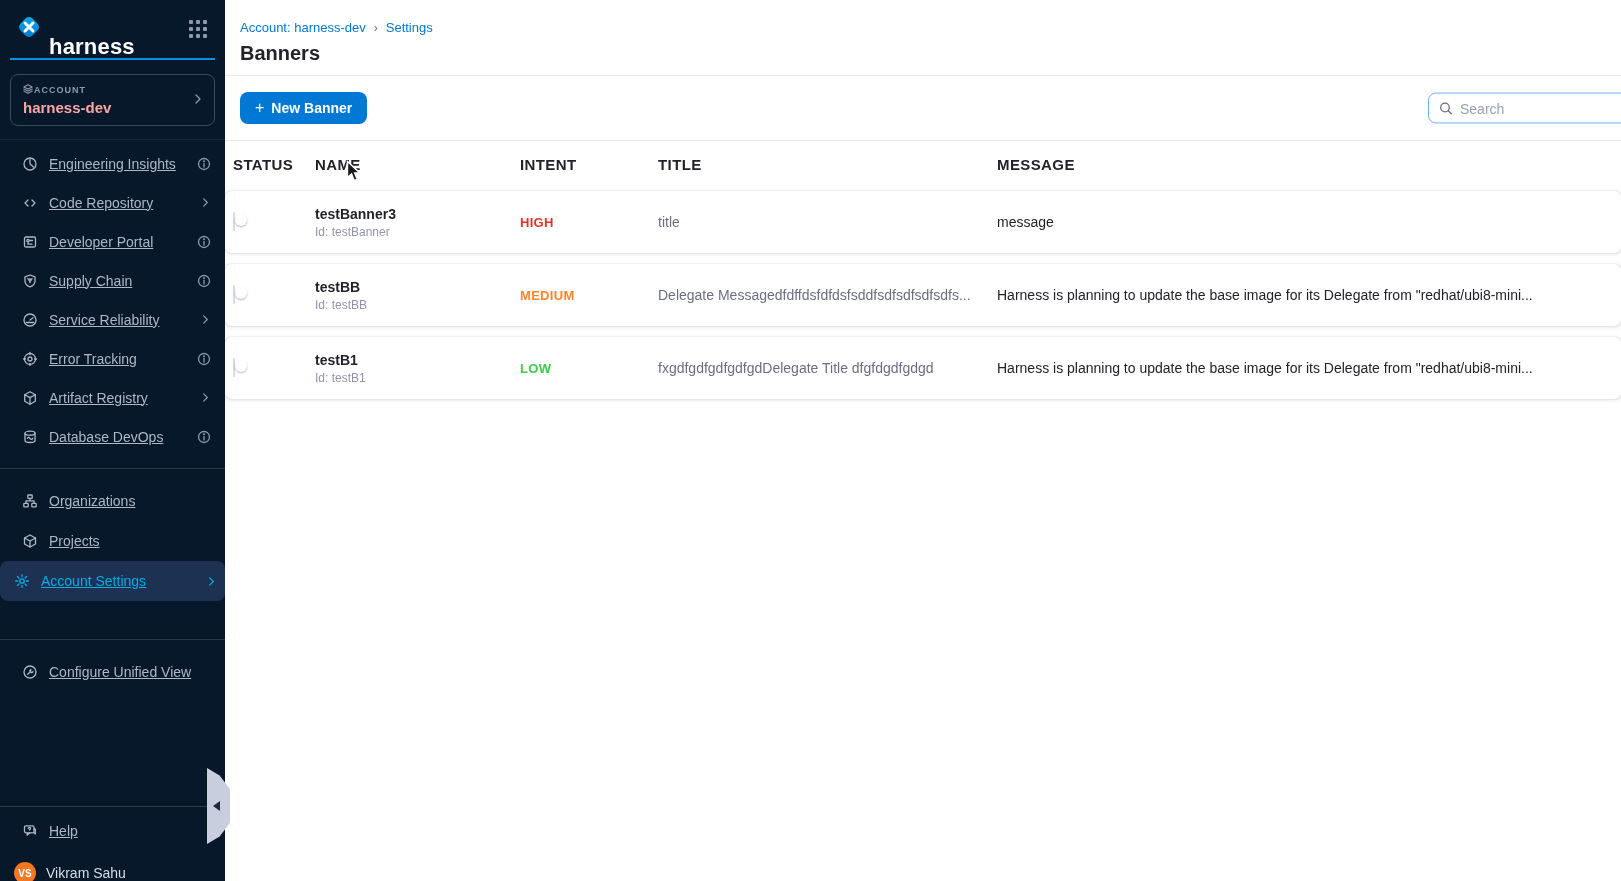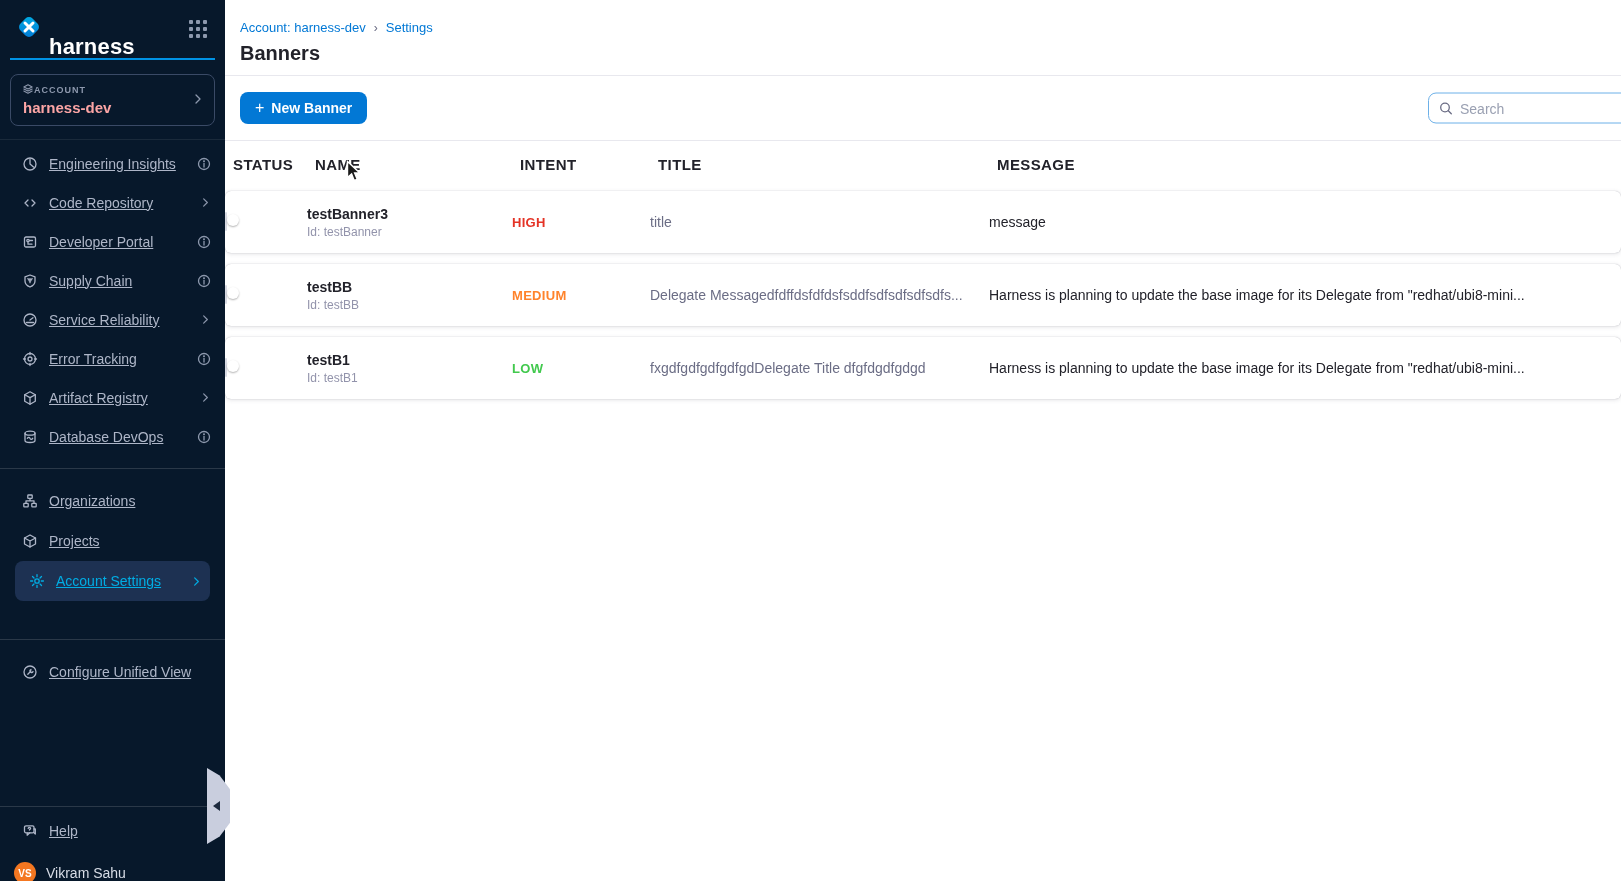--- a/index.html
+++ b/index.html
@@ -14,21 +14,21 @@
   .grid-dots i { width:4px; height:4px; border-radius:1px; background:#8d98ad; }
 
   .account-card { margin:14px 10px 0; border:1px solid #3a4a66; border-radius:8px; padding:9px 26px 9px 12px; position:relative; cursor:pointer; flex:none; }
   .account-label { display:flex; align-items:center; gap:1px; color:#8d98ad; font-size:9px; font-weight:700; letter-spacing:1px;text-align:center; }
   .account-name { color:#fca5a5; font-size:15px; font-weight:600; margin-top:3px; }
   .account-chevron { position:absolute; right:10px; top:50%; transform:translateY(-50%); color:#8d98ad; }
 
   .nav { margin-top:13px; border-top:1px solid rgba(255,255,255,.08); padding-top:4px; flex:none; }
   .nav-item { height:39px; display:flex; align-items:center; gap:11px; padding:0 14px 0 22px; font-size:14px; cursor:pointer; color:#aeb6c8;text-decoration:underline; }
   .nav-item .trail { margin-left:auto; display:flex; align-items:center; color:#8d98ad; }
-  .nav-item.active { background:#1d3152; border-radius:8px; margin:0 15px; padding:0 8px 0 14px; color:#00ade4; }
+  .nav-item.active { background:#1d3152; border-radius:8px; margin:0 0; padding:0 8px 0 14px; color:#00ade4; }
   .nav-item.active .trail { color:#00ade4; }
   .nav-icon { width:16px; height:16px; flex:none; display:flex; align-items:center; justify-content:center; }
   .divider { border-top:1px solid rgba(255,255,255,.14); margin:12px 0; flex:none; }
   .spacer { flex:1 1 auto; }
   .user-row { display:flex; align-items:center; gap:10px; padding:0 14px; height:44px; margin-bottom:-14px; flex:none; cursor:pointer; }
   .avatar { width:22px; height:22px; border-radius:50%; background:#f47721; color:#fff; font-size:10px; font-weight:700; display:flex; align-items:center; justify-content:center; flex:none; }
   .user-name { font-size:14px; color:#d7dce6; }
 
   
   .collapse-handle { position:absolute; left:207px; top:768px; width:23px; height:76px; background:#c9cede; clip-path:polygon(0 0,55% 10%,100% 28%,100% 72%,55% 90%,0 100%); z-index:6; cursor:pointer; display:flex; align-items:center; justify-content:center; }
@@ -45,21 +45,21 @@
   .toolbar { position:relative; height:65px; border-bottom:1px solid #e8e8ee; display:flex; align-items:center; padding-left:15px; }
   .btn-new { display:inline-flex; align-items:center; gap:7px; background:#0278d5; color:#fff; border:none; border-radius:8px; height:32px; padding:0 15px; font-size:14px; font-weight:700; font-family:"Liberation Sans",sans-serif; cursor:pointer; }
   .btn-new .plus { font-size:16px; font-weight:400; line-height:1; }
   .search-box { position:absolute; right:-19px; top:50%; transform:translateY(-50%); width:212px; height:31px; border:1px solid #6cb0e8; border-radius:8px; display:flex; align-items:center; padding:0 10px; gap:7px; background:#fff; }
   .search-box svg { flex:none; color:#6b6d85; }
   .search-box input { border:none; outline:none; width:100%; font-size:14px; color:#22222a; font-family:"Liberation Sans",sans-serif; }
   .search-box input::placeholder { color:#9aa0b2; }
 
   .thead { display:grid; grid-template-columns:82px 205px 138px 339px 1fr; padding-left:8px; height:46px; align-items:center; font-size:15px; font-weight:700; letter-spacing:.4px; color:#22222a; }
   .tbody { padding-top:4px; }
-  .trow { display:grid; grid-template-columns:82px 205px 138px 339px 1fr; align-items:center; height:62px; margin-bottom:11px; background:#fff; border-radius:6px; box-shadow:0 0 1px rgba(40,41,61,.35), 0 1px 4px rgba(96,97,112,.18); cursor:pointer; }
+  .trow { display:grid; grid-template-columns:82px 205px 138px 339px 1fr; align-items:center; padding-left:8px; height:62px; margin-bottom:11px; background:#fff; border-radius:6px; box-shadow:0 0 1px rgba(40,41,61,.35), 0 1px 4px rgba(96,97,112,.18); cursor:pointer; }
   .toggle { width:27px; height:16px; border-radius:9px; background:#eef0f6; border:1px solid #d8dae3; position:relative; cursor:pointer; }
   .toggle::after { content:""; position:absolute; left:1px; top:1px; width:12px; height:12px; border-radius:50%; background:#fff; box-shadow:0 1px 2px rgba(0,0,0,.3); }
   .cell-name .nm { font-size:14px; font-weight:600; color:#22222a; }
   .cell-name .id { font-size:12px; color:#9293ab; margin-top:3px; }
   .cell-intent { font-size:13px; font-weight:700; letter-spacing:.3px; }
   .cell-title { font-size:14px; color:#6b6d85; white-space:nowrap; overflow:hidden; padding-right:10px; }
   .cell-message { font-size:14px; color:#22222a; white-space:nowrap; overflow:hidden; }
 
   .cursor { position:absolute; left:346px; top:160px; z-index:50; pointer-events:none; }
   svg.ic { stroke:currentColor; fill:none; stroke-width:1.3; stroke-linecap:round; stroke-linejoin:round; }

